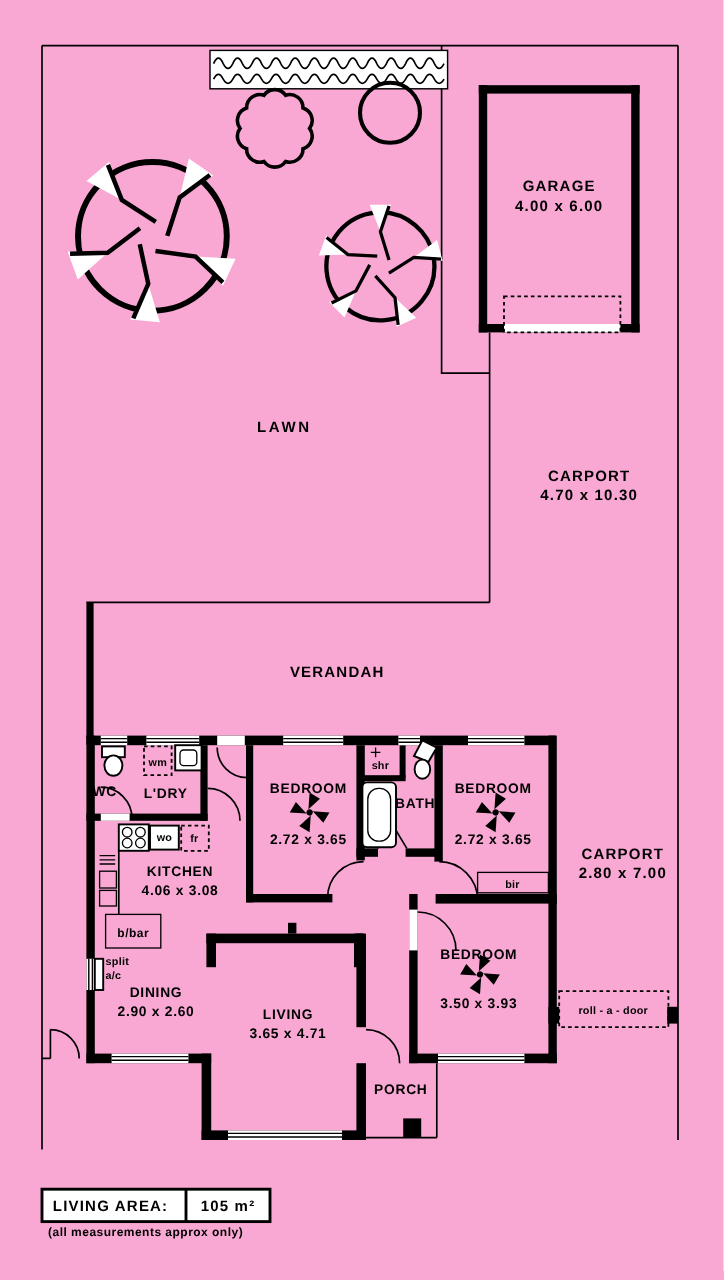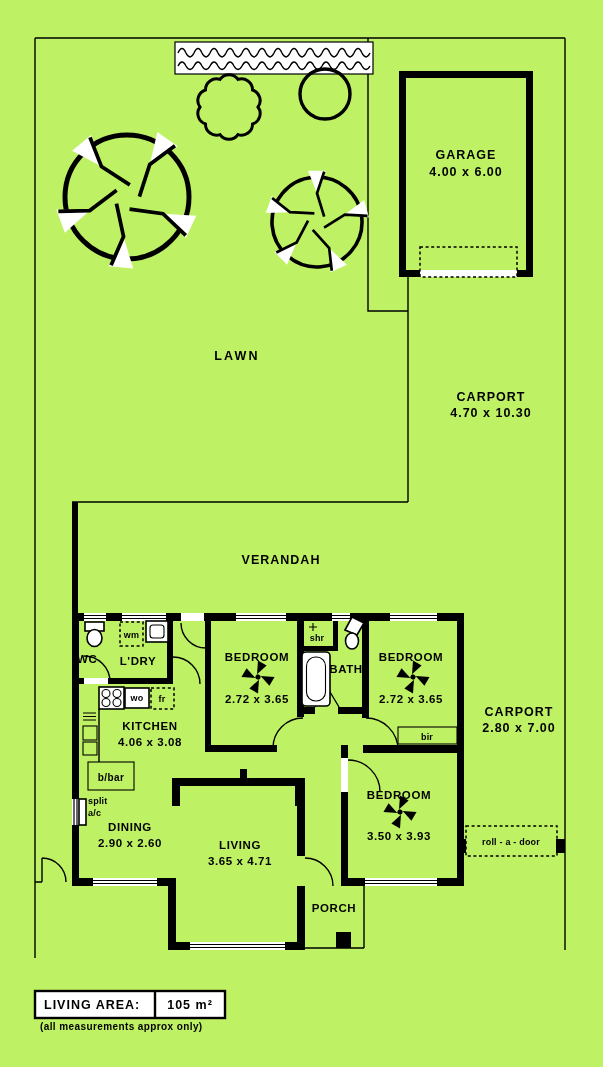--- a/index.html
+++ b/index.html
@@ -1,16 +1,16 @@
 <!DOCTYPE html>
 <html><head>
 <meta charset="utf-8">
 <style>
   html,body{margin:0;padding:0;background:#ffffff;}
-  .page{width:603px;height:1067px;position:relative;background:#bef264;margin:0 auto;overflow:hidden;}
+  .page{width:603px;height:1067px;position:relative;background:#f9a8d4;margin:0 auto;overflow:hidden;}
   svg{display:block;}
   text{font-family:"Liberation Sans","DejaVu Sans",sans-serif;font-weight:700;fill:#000;}
   .t12{font-size:12.5px;letter-spacing:1px;}
   .t11{font-size:11.5px;letter-spacing:.6px;}
   .t10{font-size:10px;letter-spacing:.4px;}
   .t9{font-size:9px;letter-spacing:.2px;}
   .sp{letter-spacing:2.2px;}
   .mid{text-anchor:middle;}
   .wall{fill:#000;stroke:none;}
   .thin{stroke:#000;stroke-width:1.4;fill:none;}

